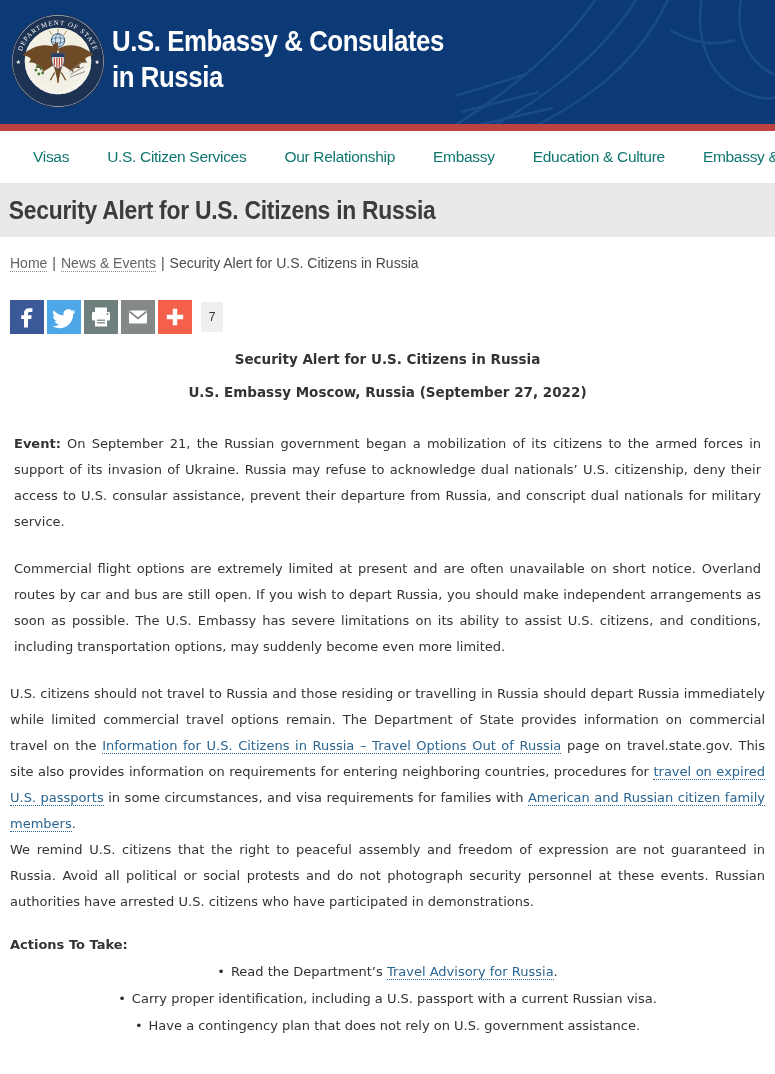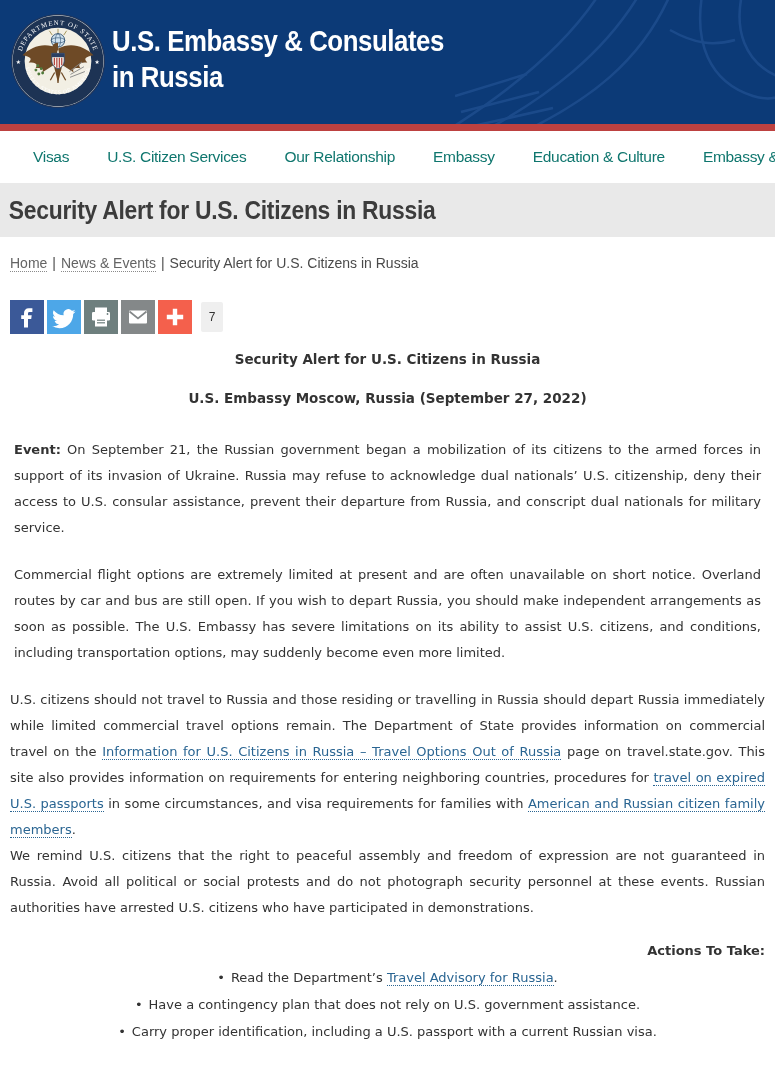--- a/index.html
+++ b/index.html
@@ -48,27 +48,27 @@
   .share-count {
     width:22px; height:30px; margin-left:6px; background:#efefef; border-radius:2px;
     display:flex; align-items:center; justify-content:center;
     font-family:"Liberation Sans", sans-serif; font-size:12px; color:#333;
   }
 
   
   .article { padding:0 10px; font-size:13px; color:#333; line-height:26px; }
   .article-h { text-align:center; font-weight:bold; font-size:13.5px; line-height:26px; }
   .article-h.first { margin-top:12px; }
-  .article-h.second { margin-top:13px; }
+  .article-h.second { margin-top:7px; }
   .article p { text-align:justify; margin:0 4px 21px; }
   .article .joined p { margin:0; }
   .article .joined { margin-bottom:14px; }
   .article p.lead-para { margin-top:26px; }
   .tlink { color:#2a6592; text-decoration:none; border-bottom:1px dotted #2a6592; cursor:pointer;margin-top:8px; }
-  .actions-heading { font-weight:bold; line-height:27px; margin-top:16px;text-align:right; }
+  .actions-heading { font-weight:bold; line-height:27px; margin-top:16px; }
   .action-line { line-height:27px; text-align:center; }
   .bullet { margin-right:6px; }
 </style>
 </head>
 <body>
 
 <header class="site-header">
   <svg class="deco" width="320" height="124" viewBox="0 0 320 124">
     <g fill="none" stroke="#2e5fa3" stroke-width="2.5" opacity="0.45">
       <path d="M-15 135 C 55 92, 115 42, 148 -12"></path>
@@ -199,18 +199,18 @@
   <div class="joined">
     <p><span>U.S. citizens should not travel to Russia and those residing or travelling in Russia should depart Russia immediately while limited commercial travel options remain.  The Department of State provides information on commercial travel on the </span><a href="#" class="tlink">Information for U.S. Citizens in Russia – Travel Options Out of Russia</a><span> page on travel.state.gov.  This site also provides information on requirements for entering neighboring countries, procedures for </span><a href="#" class="tlink">travel on expired U.S. passports</a><span> in some circumstances, and visa requirements for families with </span><a href="#" class="tlink">American and Russian citizen family members</a><span>.</span></p>
     <p><span>We remind U.S. citizens that the right to peaceful assembly and freedom of expression are not guaranteed in Russia.  Avoid all political or social protests and do not photograph security personnel at these events.  Russian authorities have arrested U.S. citizens who have participated in demonstrations.</span></p>
   </div>
 
   <div class="actions-heading">Actions To Take:</div>
   <div class="action-line">
     <span class="bullet">•</span><span><span>Read the Department’s </span><a href="#" class="tlink">Travel Advisory for Russia</a><span>.</span></span>
   </div>
   <div class="action-line">
+    <span class="bullet">•</span><span><span>Carry proper identification, including a U.S. passport with a current Russian visa.</span></span>
+  </div>
+  <div class="action-line">
     <span class="bullet">•</span><span><span>Have a contingency plan that does not rely on U.S. government assistance.</span></span>
   </div>
-  <div class="action-line">
-    <span class="bullet">•</span><span><span>Carry proper identification, including a U.S. passport with a current Russian visa.</span></span>
-  </div>
 </article>
 
 </body></html>

